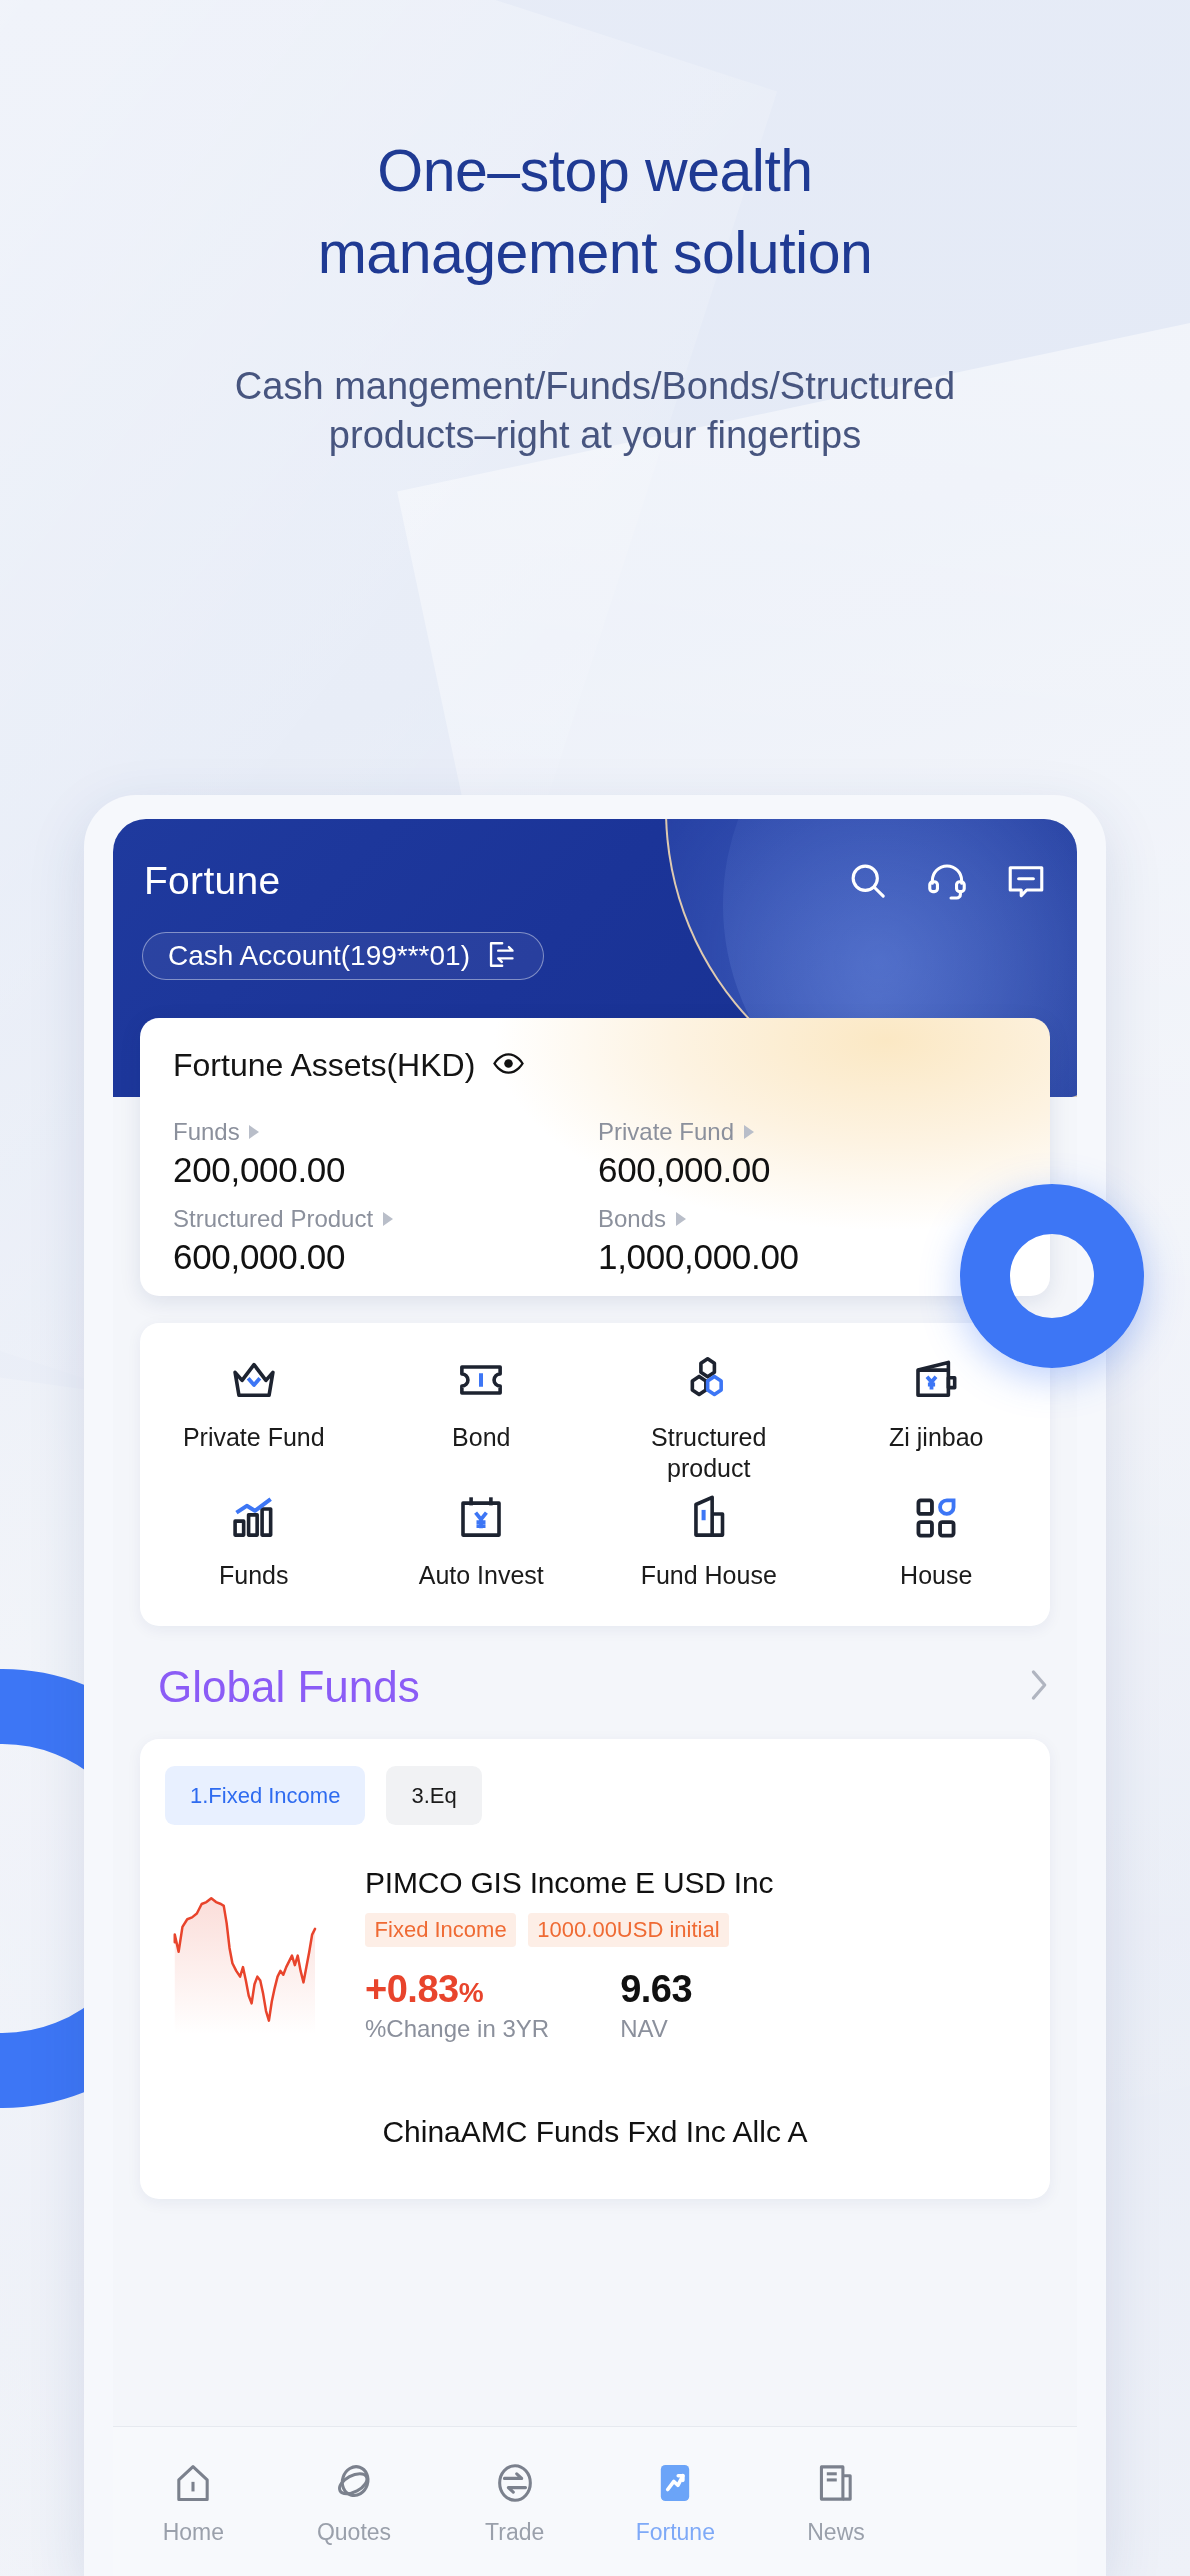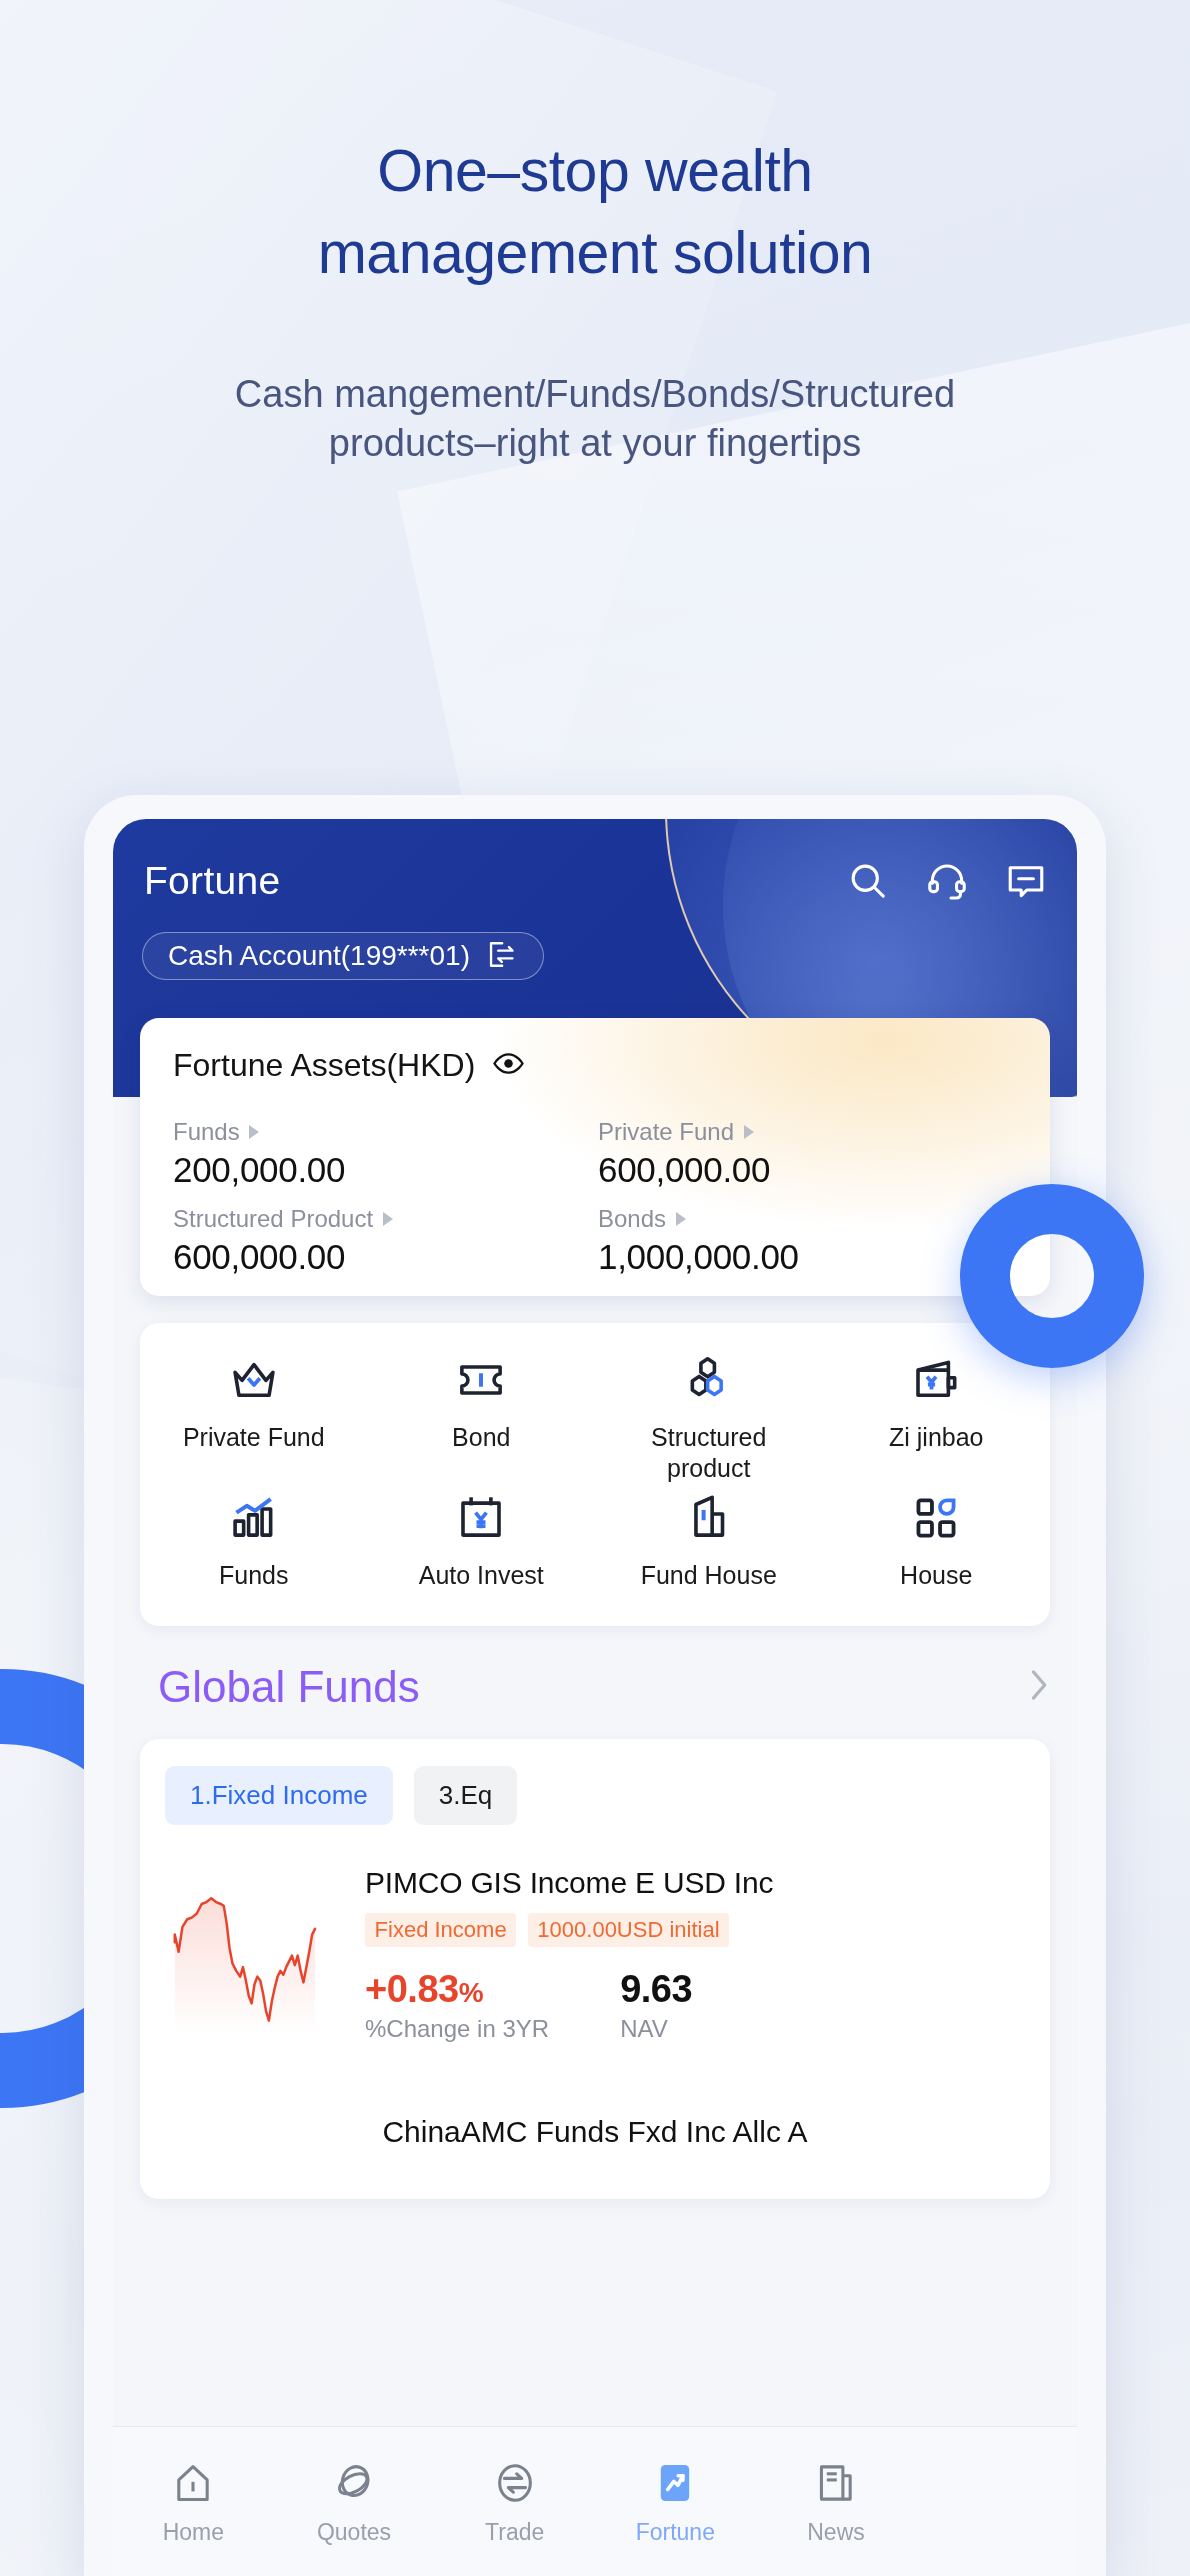--- a/index.html
+++ b/index.html
@@ -19,21 +19,21 @@
   
   .ring-right{position:absolute;left:960px;top:1184px;width:184px;height:184px;border-radius:50%;
       border:50px solid #3d76f5;box-shadow:0 9.6px 38px rgba(61,118,245,.35);}
   .ring-left{position:absolute;left:-217px;top:1669px;width:439px;height:439px;border-radius:50%;
       border:75px solid #3d76f5;}
 
   
   .headline{position:absolute;top:142px;left:0;width:1190px;text-align:center;
      color:#1f3a93;font-size:59px;line-height:1.0;font-weight:400;letter-spacing:-0.5px;}
   .headline .l2{display:block;margin-top:23px;}
-  .subhead{position:absolute;top:370px;left:0;width:1190px;text-align:center;
+  .subhead{position:absolute;top:362px;left:0;width:1190px;text-align:center;
      color:#47557f;font-size:38px;line-height:1.28;font-weight:400;}
 
   
   .phone{position:absolute;left:84px;top:795px;width:1022px;height:1781px;
      background:#f6f8fc;border-radius:52px 52px 0 0;box-shadow:0 17px 58px rgba(40,60,120,.13);
      overflow:hidden;}
   .screen{position:absolute;left:29px;top:24px;width:964px;height:1757px;border-radius:33px 33px 0 0;
      background:#f4f6fa;overflow:hidden;}
 
   
@@ -76,21 +76,21 @@
 
   
   .gf-head{position:absolute;top:843px;left:29px;right:25px;display:flex;align-items:center;justify-content:space-between;}
   .gf-title{font-size:44px;color:#8b5cf6;margin-left:16px;}
   .gf-chev{color:#b0b5c0;font-size:35px;line-height:1;}
 
   .gf-card{position:absolute;top:920px;left:27px;width:910px;height:460px;background:#fff;border-radius:19px;
      box-shadow:0 3.8px 15.3px rgba(20,40,100,.06);overflow:hidden;}
   .gf-tabs{position:absolute;top:27px;left:25px;display:flex;gap:21px;white-space:nowrap;}
   .gf-tab{height:59px;display:flex;align-items:center;padding:0 25px;border-radius:9.6px;
-     background:#f1f2f4;color:#1b1b1b;font-size:26px;}
+     background:#f1f2f4;color:#1b1b1b;font-size:22px;}
   .gf-tab.active{background:#e8f0ff;color:#2e6bf0;}
 
   .fund-row{position:absolute;top:121px;left:29px;right:25px;display:flex;gap:25px;}
   .spark{width:171px;height:174px;flex:0 0 171px;position:relative;}
   .fund-info{flex:1;padding-top:5.8px;}
   .fund-name{font-size:30px;color:#111;letter-spacing:-0.2px;}
   .fund-tags{display:flex;gap:11.5px;margin-top:13.4px;}
   .tag{background:#fdeee6;color:#ef6a33;font-size:22px;padding:3.8px 9.6px;border-radius:3.8px;}
   .fund-stats{display:flex;gap:71px;margin-top:21px;align-items:flex-start;}
   .stat .big{font-size:38px;color:#e8442c;font-weight:700;letter-spacing:-0.5px;}

